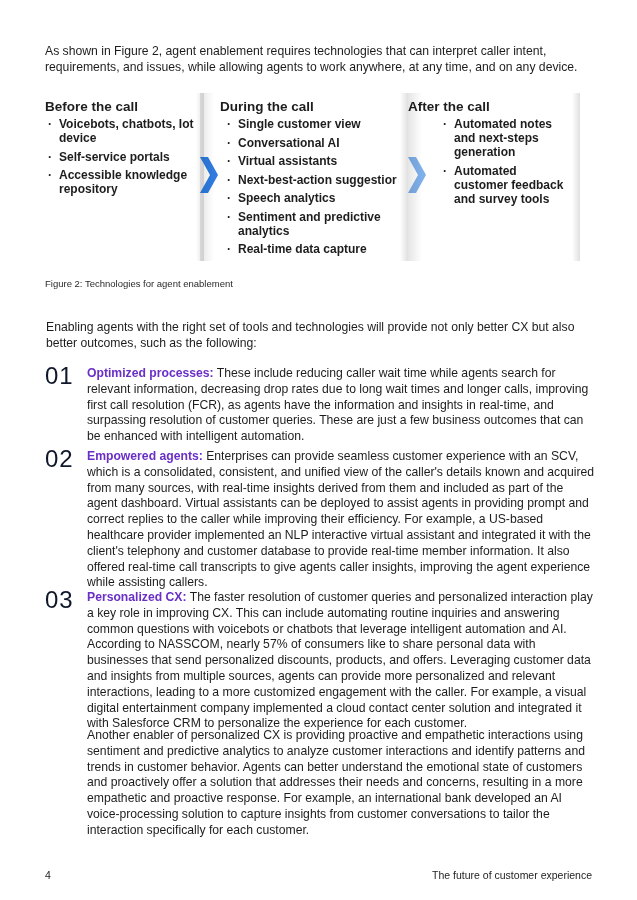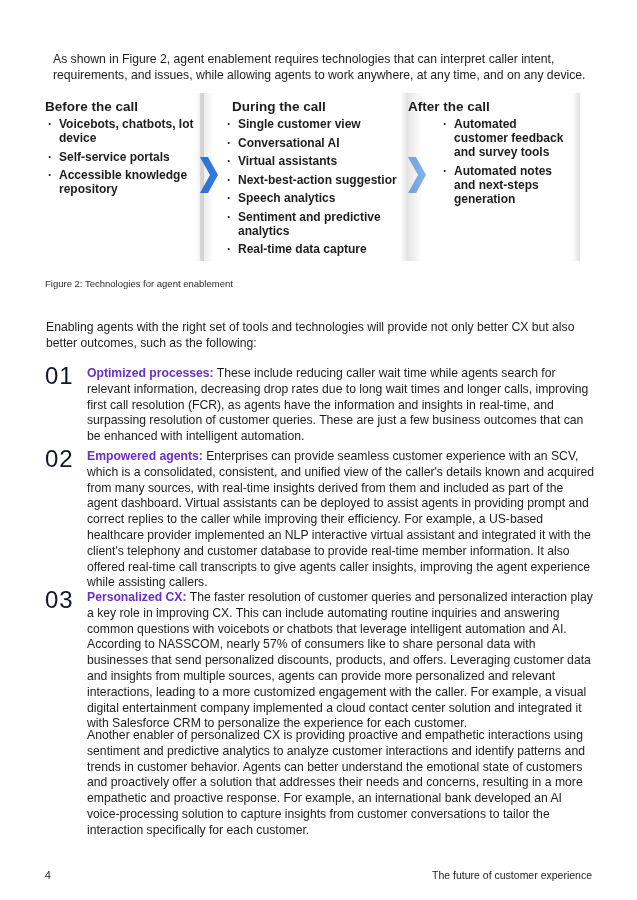--- a/index.html
+++ b/index.html
@@ -30,64 +30,64 @@
                letter-spacing: 1px; font-weight: normal; }
   .item .body { position: absolute; left: 42px; width: 508px; font-size: 12.2px; line-height: 15.8px; }
   .item .label { color: #6a2fc6; font-weight: bold; }
   .para2 { position: absolute; left: 87px; top: 728px; width: 508px; font-size: 12.2px; line-height: 15.8px; }
   .footer-page { position: absolute; left: 45px; top: 869px; font-size: 10.5px; }
   .footer-title { position: absolute; right: 45px; top: 869px; font-size: 10.5px; }
 </style>
 </head>
 <body>
 
-<p class="intro" style="margin:8px">As shown in Figure 2, agent enablement requires technologies that can interpret caller intent, requirements, and issues, while allowing agents to work anywhere, at any time, and on any device.</p>
+<p class="intro" style="margin:0">As shown in Figure 2, agent enablement requires technologies that can interpret caller intent, requirements, and issues, while allowing agents to work anywhere, at any time, and on any device.</p>
 
 <div class="figure">
 
   <div class="col c1">
     <div class="shade-r" style="right:-4px"></div>
     <div class="col-title" style="margin-left:5px">Before the call</div>
     <ul style="margin-left:5px">
       <li>Voicebots, chatbots, Iot device</li>
       <li>Self-service portals</li>
       <li>Accessible knowledge repository</li>
     </ul>
   </div>
 
   <svg class="chev" style="left:160px; top:64px" viewBox="0 0 18 36">
     <polygon points="0,0 8,0 18,18 8,36 0,36 10,18" fill="#2f7be0"></polygon>
   </svg>
 
   <div class="col c2">
     <div class="shade-l" style="left:0"></div>
     <div class="shade-r" style="right:0"></div>
-    <div class="col-title" style="margin-left:32px">During the call</div>
+    <div class="col-title" style="margin-left:20px">During the call</div>
     <ul style="margin-left:24px">
       <li>Single customer view</li>
       <li>Conversational AI</li>
       <li>Virtual assistants</li>
       <li style="white-space:nowrap; overflow:hidden; width:160px">Next-best-action suggestior</li>
       <li>Speech analytics</li>
       <li style="width:150px">Sentiment and predictive analytics</li>
       <li>Real-time data capture</li>
     </ul>
   </div>
 
   <svg class="chev" style="left:368px; top:64px" viewBox="0 0 18 36">
     <polygon points="0,0 8,0 18,18 8,36 0,36 10,18" fill="#7fb0ea"></polygon>
   </svg>
 
   <div class="col c3">
     <div class="shade-l" style="left:0"></div>
     <div class="shade-r" style="right:0"></div>
     <div class="col-title" style="">After the call</div>
     <ul style="margin-left:32px; width:125px">
+      <li>Automated notes and next-steps generation</li>
       <li>Automated customer feedback and survey tools</li>
-      <li>Automated notes and next-steps generation</li>
     </ul>
   </div>
 </div>
 
 <div class="caption">Figure 2: Technologies for agent enablement</div>
 
 <p class="lead" style="margin:1px">Enabling agents with the right set of tools and technologies will provide not only better CX but also better outcomes, such as the following:</p>
 
 <div class="item" style="top:366px">
   <div class="num">01</div>

